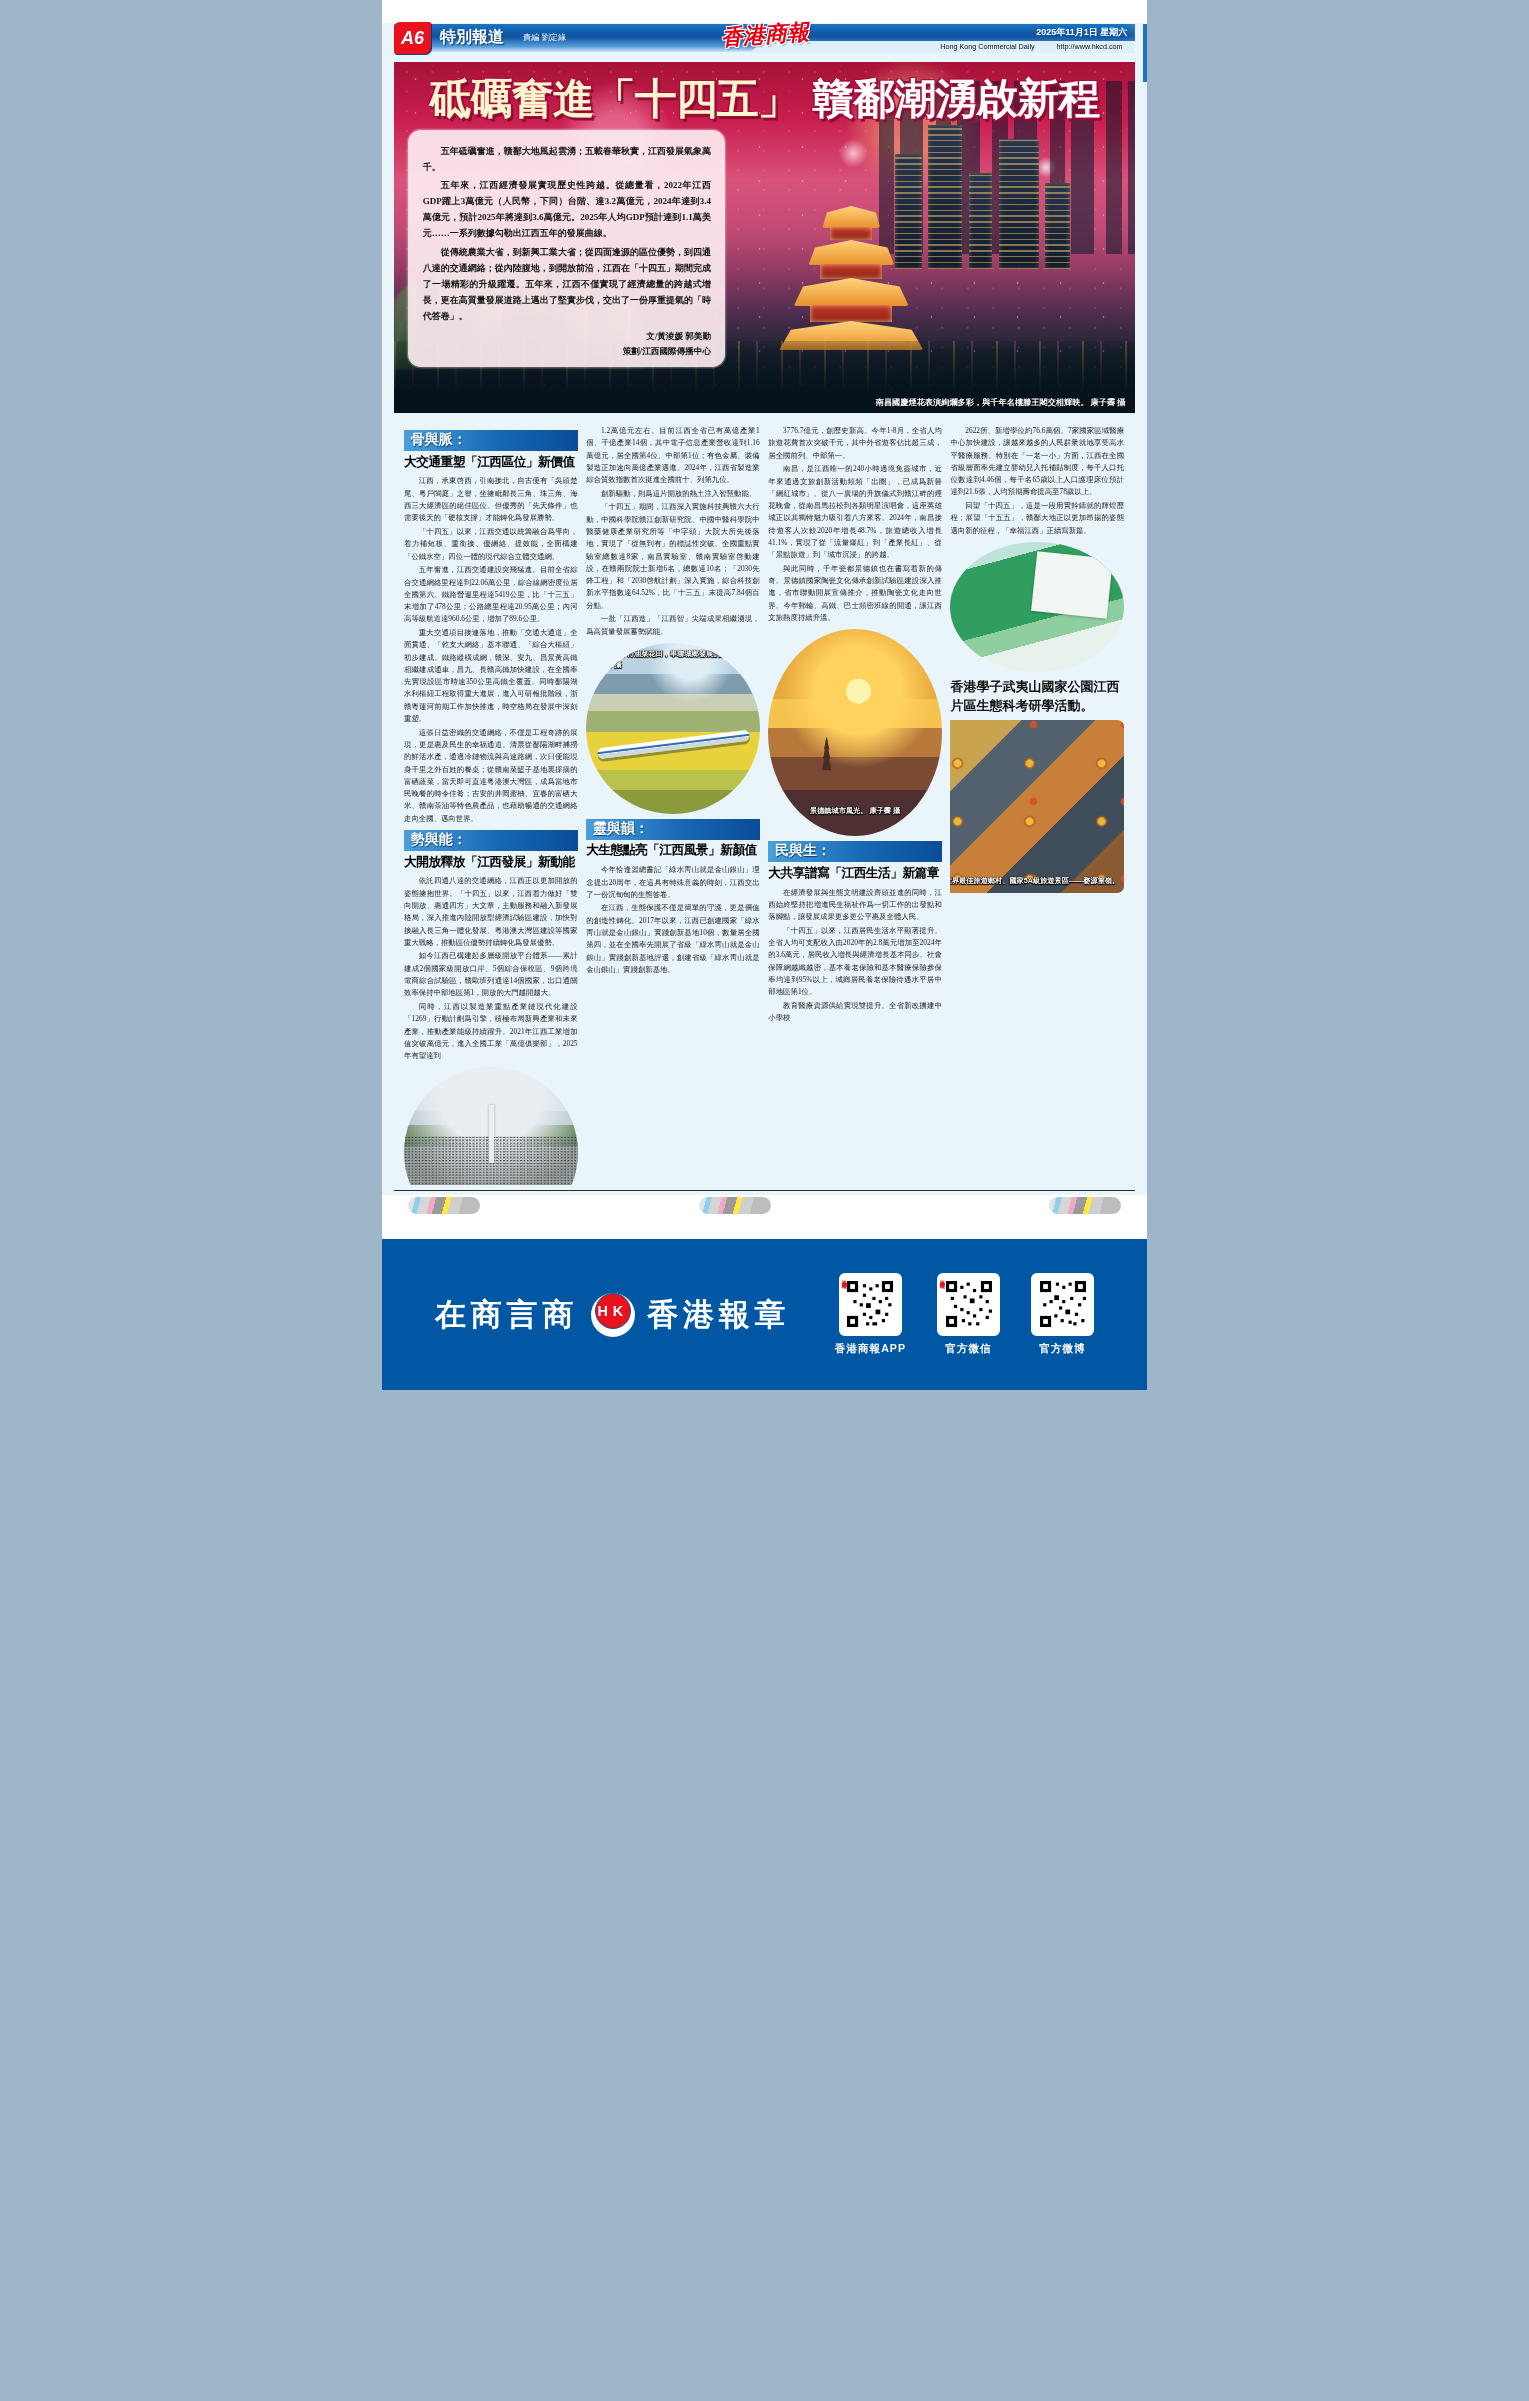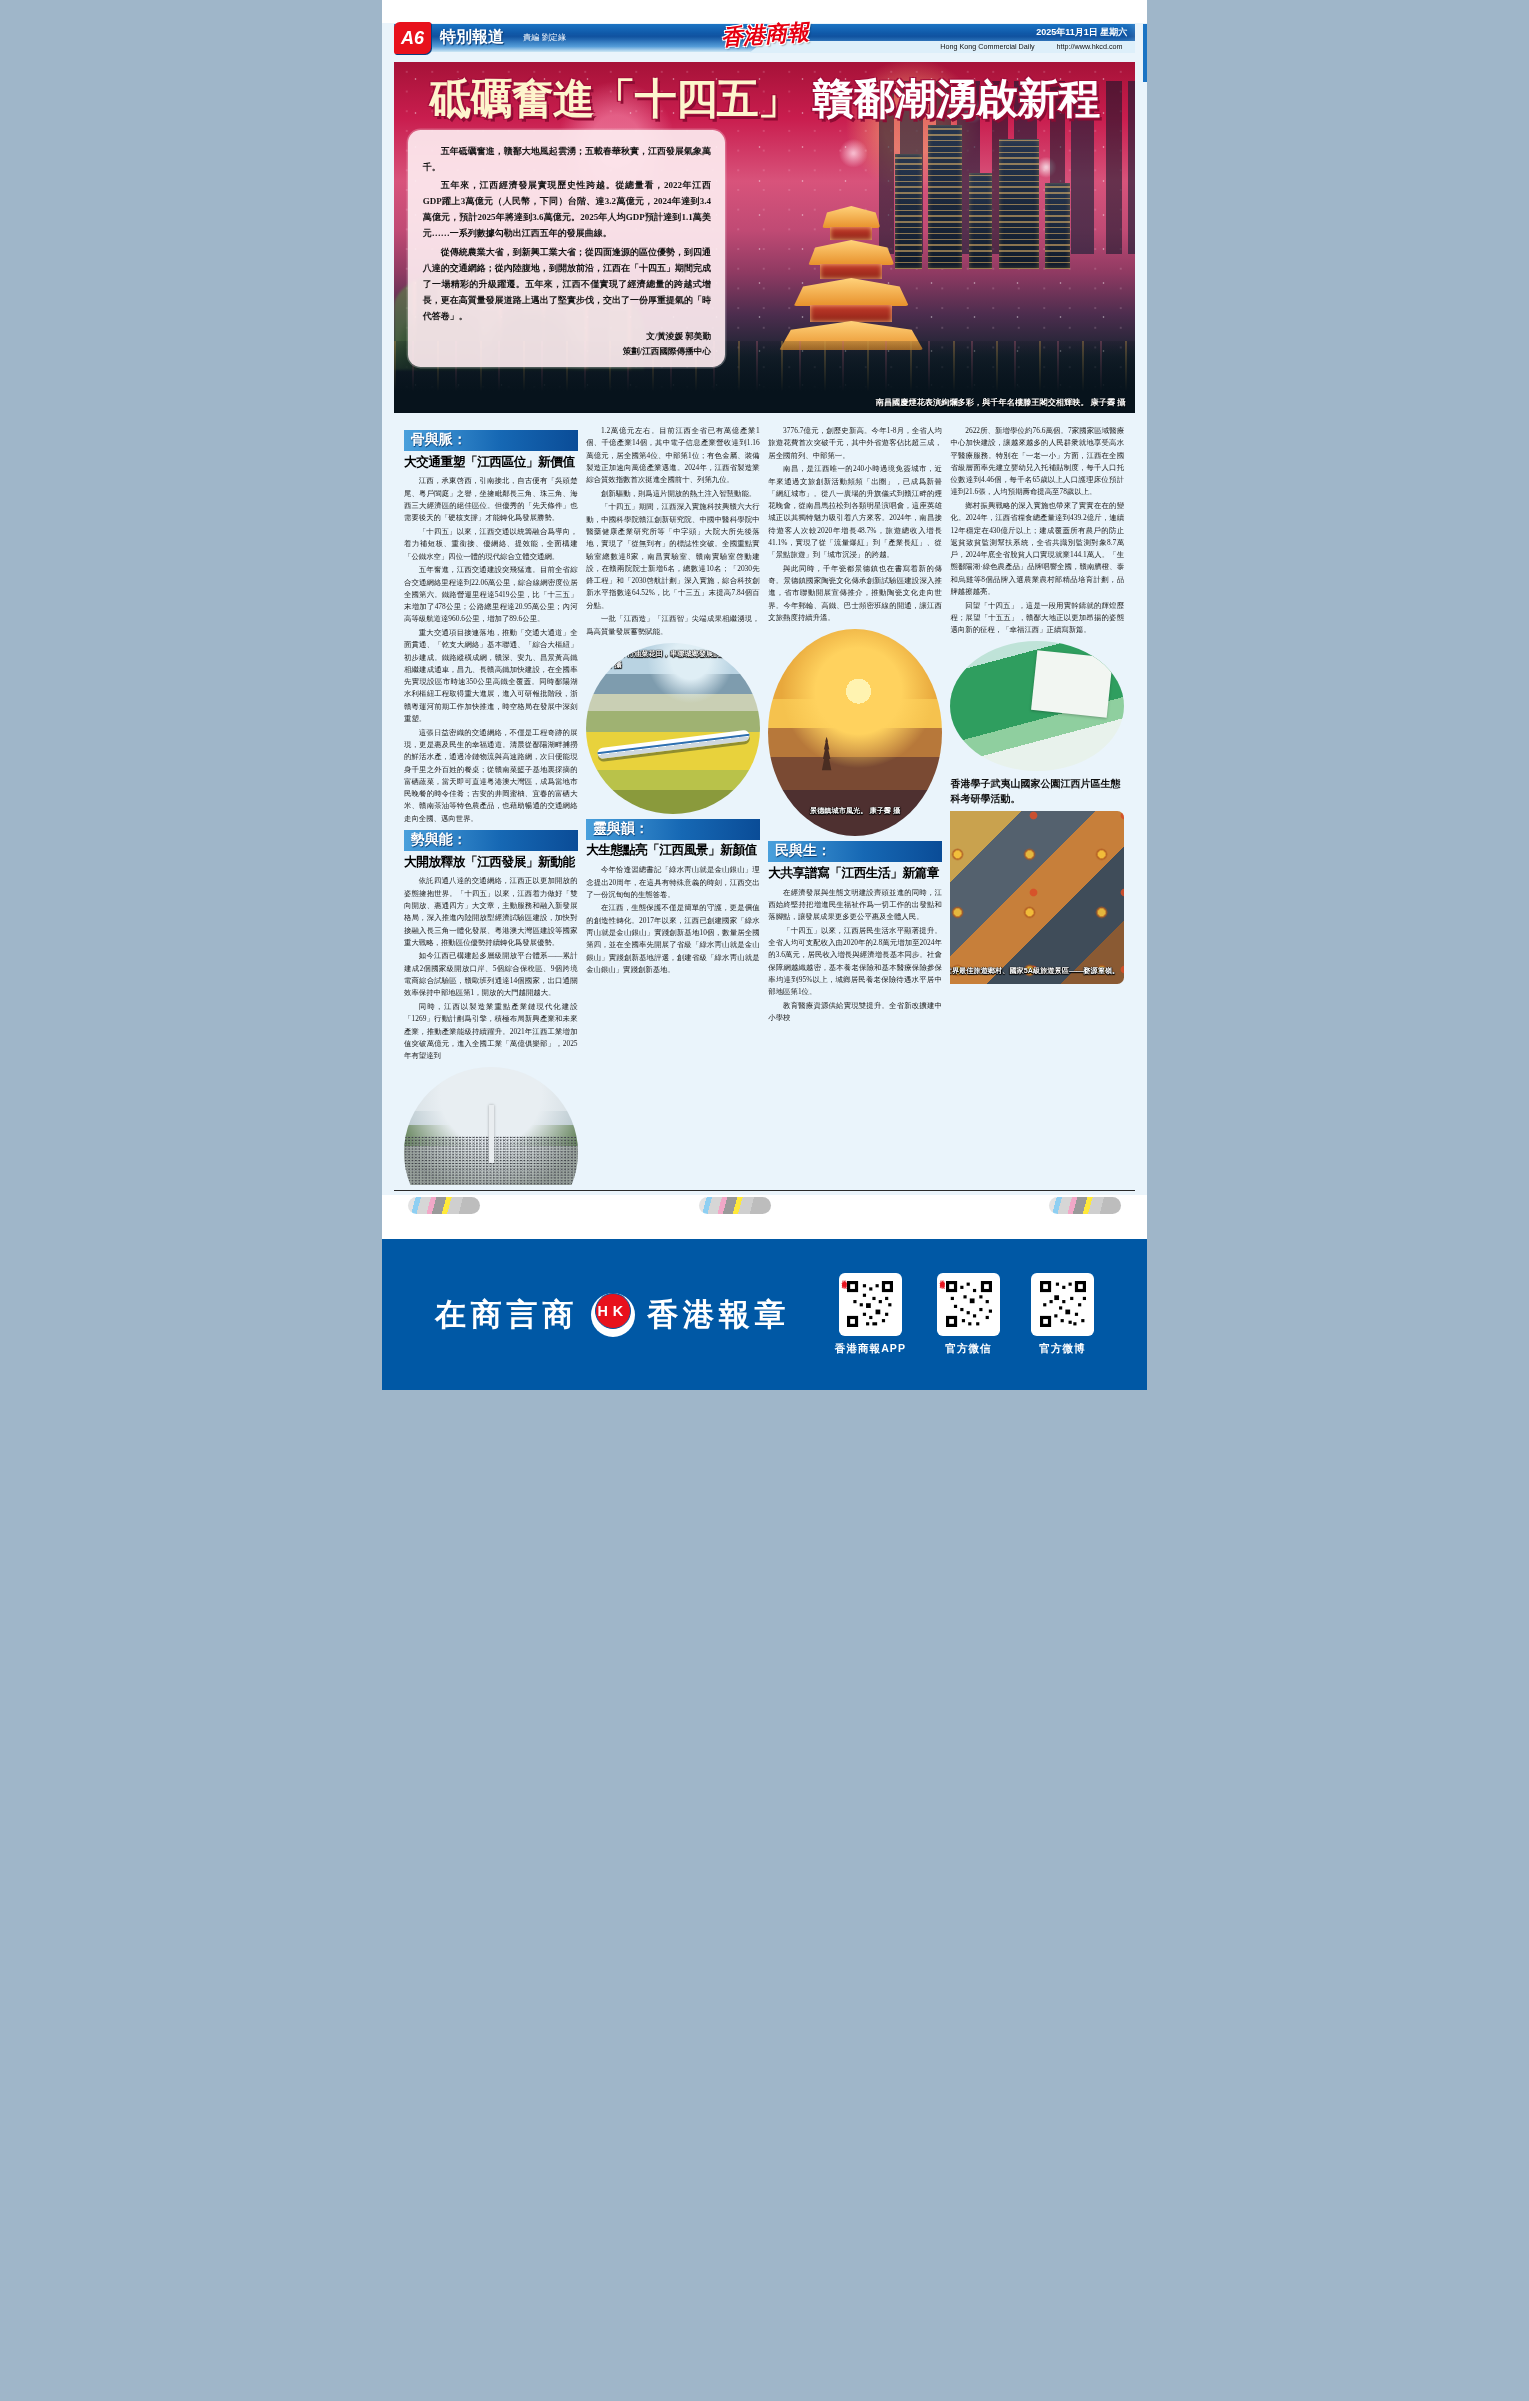--- a/index.html
+++ b/index.html
@@ -77,21 +77,21 @@
   .secbar{height:21px;background:linear-gradient(90deg,#4aa0dc 0%,#1668b4 55%,#0a4c97 100%);
          color:#fff;font-family:"Liberation Sans",sans-serif;font-weight:bold;font-size:14px;
          display:flex;align-items:center;padding-left:6.7px;margin:4.8px 0 2.9px 0;text-shadow:0.5px 0.5px 1px #063a70;}
   .subhead{font-family:"Liberation Sans",sans-serif;font-weight:900;font-size:12.7px;color:#000;
          margin:1.9px 0 4.8px 0;letter-spacing:-0.5px;white-space:nowrap;}
   .col p{margin:0 0 1.4px 0;font-size:7.4px;line-height:1.66;color:#1a1a1a;text-align:justify;text-indent:2em;}
   .photo{position:relative;overflow:hidden;margin:4.8px 0;}
   .round{border-radius:50%;}
   .pcap{position:absolute;left:4.8px;right:4.8px;color:#fff;font-family:"Liberation Sans",sans-serif;
         font-weight:bold;font-size:7.2px;line-height:1.5;text-shadow:0.5px 0.5px 1px #000,-0.5px -0.5px 1px #000,0.5px -0.5px 1px #000,-0.5px 0.5px 1px #000;}
-  .cap-below{font-family:"Liberation Sans",sans-serif;font-weight:bold;font-size:10px;color:#101010;
+  .cap-below{font-family:"Liberation Sans",sans-serif;font-weight:bold;font-size:13px;color:#101010;
         line-height:1.5;margin:1px 0 4.8px 0;text-indent:0;}
   
   .ph-train{height:171px;background:
         radial-gradient(circle at 60% 10%,#dfeef5 0 19px,transparent 43px),
         linear-gradient(180deg,#b9d3e2 0 18%,#7e9cae 18% 30%,#c9cfb4 30% 40%,#9fb272 40% 52%,#e8d23c 52% 74%,#b9c24a 74% 86%,#8a9a3c 86% 100%);}
   .ph-train .train{position:absolute;left:6%;top:56%;width:88%;height:10.6px;transform:rotate(-7deg);
         background:linear-gradient(180deg,#fff 0 60%,#cfd8de 60% 100%);border-radius:5.8px;box-shadow:0 2.9px 0 rgba(40,60,30,.45);}
   .ph-train .train i{position:absolute;left:0;top:4.3px;width:100%;height:1.9px;background:#2d6fb0;}
   .ph-crowd{height:171px;background:
         radial-gradient(circle at 50% 16%,#e8eef2 0 30%,transparent 60%),
@@ -293,21 +293,20 @@
       <div>
           <p>在經濟發展與生態文明建設齊頭並進的同時，江西始終堅持把增進民生福祉作爲一切工作的出發點和落腳點，讓發展成果更多更公平惠及全體人民。</p>
           <p>「十四五」以來，江西居民生活水平顯著提升。全省人均可支配收入由2020年的2.8萬元增加至2024年的3.6萬元，居民收入增長與經濟增長基本同步。社會保障網越織越密，基本養老保險和基本醫療保險參保率均達到95%以上，城鄉居民養老保險待遇水平居中部地區第1位。</p>
           <p>教育醫療資源供給實現雙提升。全省新改擴建中小學校</p>
         </div>
     </div>
 
     <div class="col">
       <div>
           <p>2622所、新增學位約76.6萬個。7家國家區域醫療中心加快建設，讓越來越多的人民群衆就地享受高水平醫療服務。特別在「一老一小」方面，江西在全國省級層面率先建立嬰幼兒入托補貼制度，每千人口托位數達到4.46個，每千名65歲以上人口護理床位預計達到21.6張，人均預期壽命提高至78歲以上。</p>
-          <p>鄉村振興戰略的深入實施也帶來了實實在在的變化。2024年，江西省糧食總產量達到439.2億斤，連續12年穩定在430億斤以上；建成覆蓋所有農戶的防止返貧致貧監測幫扶系統，全省共識別監測對象8.7萬戶，2024年底全省脫貧人口實現就業144.1萬人。「生態鄱陽湖·綠色農產品」品牌唱響全國，贛南臍橙、泰和烏雞等8個品牌入選農業農村部精品培育計劃，品牌越擦越亮。</p>
           <p>回望「十四五」，這是一段用實幹鑄就的輝煌歷程；展望「十五五」，贛鄱大地正以更加昂揚的姿態邁向新的征程，「幸福江西」正續寫新篇。</p>
         </div>
 
       <div class="photo round ph-stu">
         <div class="flag"></div>
       </div>
       <div class="cap-below">香港學子武夷山國家公園江西片區生態科考研學活動。</div>
 
       <div class="photo ph-hl">
         <div class="baskets"></div>

